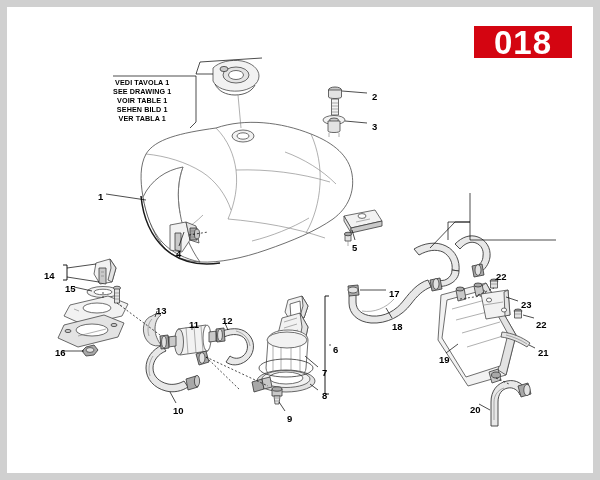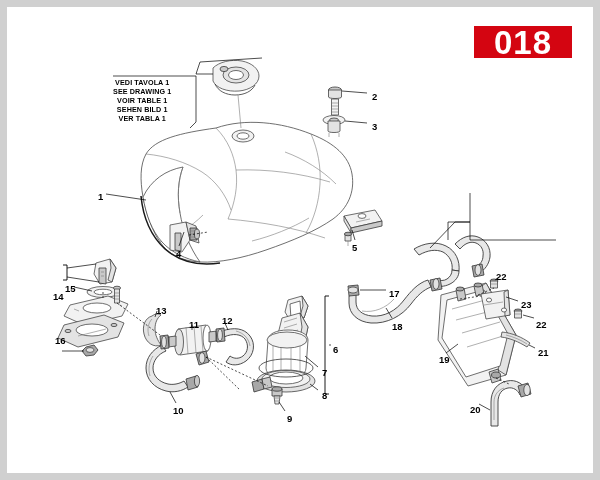--- a/index.html
+++ b/index.html
@@ -433,23 +433,23 @@
       <div class="callout" style="left: 176px; top: 249px;">4</div>
       <div class="callout" style="left: 352px; top: 243px;">5</div>
       <div class="callout" style="left: 333px; top: 345px;">6</div>
       <div class="callout" style="left: 322px; top: 368px;">7</div>
       <div class="callout" style="left: 322px; top: 391px;">8</div>
       <div class="callout" style="left: 287px; top: 414px;">9</div>
       <div class="callout" style="left: 173px; top: 406px; text-align: right;">10</div>
       <div class="callout" style="left: 189px; top: 320px;">11</div>
       <div class="callout" style="left: 222px; top: 316px; text-align: center;">12</div>
       <div class="callout" style="left: 156px; top: 306px;">13</div>
-      <div class="callout" style="left: 53px; top: 271px; margin-top: 21px;">14</div>
+      <div class="callout" style="left: 44px; top: 271px;">14</div>
       <div class="callout" style="left: 65px; top: 284px; text-align: center;">15</div>
-      <div class="callout" style="left: 55px; top: 336px;">16</div>
+      <div class="callout" style="left: 55px; top: 348px;">16</div>
       <div class="callout" style="left: 389px; top: 289px;">17</div>
       <div class="callout" style="left: 392px; top: 322px;">18</div>
       <div class="callout" style="left: 439px; top: 355px;">19</div>
       <div class="callout" style="left: 470px; top: 405px;">20</div>
       <div class="callout" style="left: 538px; top: 348px; text-align: center;">21</div>
       <div class="callout" style="left: 496px; top: 272px;">22</div>
       <div class="callout" style="left: 536px; top: 320px;">22</div>
       <div class="callout" style="left: 521px; top: 300px;">23</div>
     </div>
 

